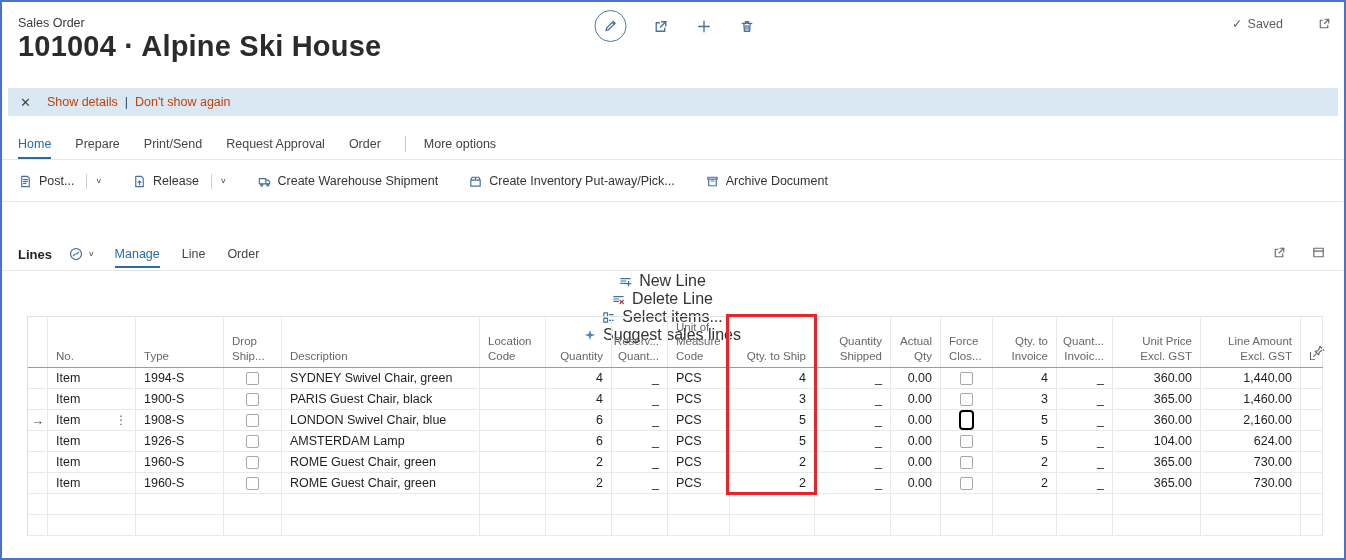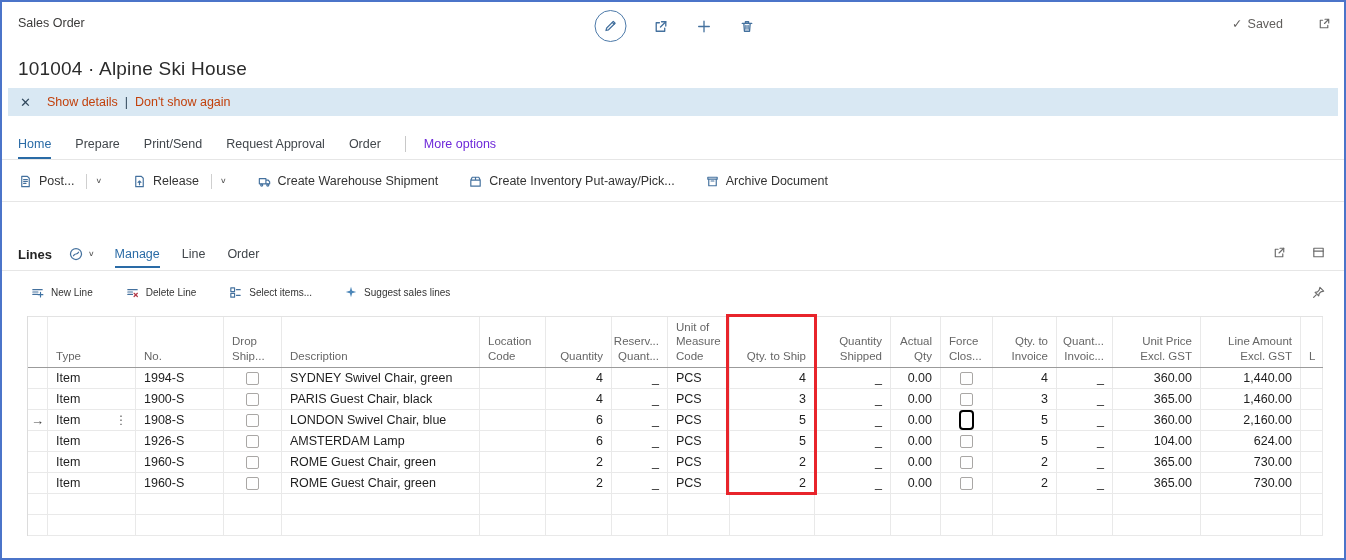--- a/index.html
+++ b/index.html
@@ -11,52 +11,52 @@
   
   .topbar{position:absolute;top:8px;left:16px;right:12px;height:36px;}
   .caption{position:absolute;left:0;top:6px;font-size:12.5px;color:#3b3a39;}
   .topbar-center{position:absolute;left:50%;top:0;transform:translateX(-50%);display:flex;align-items:center;gap:26px;}
   .icon-circle{width:30px;height:30px;border:1px solid #4d7aa9;border-radius:50%;display:flex;align-items:center;justify-content:center;cursor:pointer;}
   .tb-icn{display:flex;align-items:center;justify-content:center;cursor:pointer;}
   .topbar-right{position:absolute;right:0;top:6px;display:flex;align-items:center;gap:34px;}
   .saved{font-size:12.5px;color:#605e5c;display:flex;align-items:center;gap:5px;}
   svg.icn{stroke:#44719e;fill:none;stroke-width:1.25;stroke-linecap:round;stroke-linejoin:round;}
   
-  .page-title{position:absolute;top:56px;left:16px;font-size:19px;font-weight:400;color:#2b2b2b;letter-spacing:.2px;}
+  .page-title{position:absolute;top:28px;left:16px;font-size:29px;font-weight:700;color:#2b2b2b;letter-spacing:.2px;}
   
   .notification{position:absolute;top:86px;left:6px;right:6px;height:28px;background:var(--notif-bg,#d9e8f3);
     display:flex;align-items:center;padding:0 12px;box-sizing:border-box;font-size:12.5px;color:#31485c;}
   .notif-close{cursor:pointer;font-size:13px;margin-right:16px;color:#31485c;}
   .notif-msg{margin-right:30px;}
   .notif-link{color:#c2410c;cursor:pointer;}
   .notif-sep{margin:0 7px;color:#31485c;}
   
   .ribbon-tabs{position:absolute;top:128px;left:0;right:0;height:30px;border-bottom:1px solid #e6e6e6;
     display:flex;align-items:flex-end;padding-left:16px;box-sizing:border-box;font-size:12.5px;color:#41464b;}
   .rtab{margin-right:24px;padding-bottom:8px;cursor:pointer;}
   .rtab.active{color:var(--accent,#2a6ba6);border-bottom:2px solid var(--accent,#2a6ba6);padding-bottom:6px;}
   .rtab-div{width:1px;height:16px;background:#c8c8c8;margin:0 18px 7px 0;}
-  .more-options{padding-bottom:8px;cursor:pointer;color:#6d28d9;margin-top:8px;}
+  .more-options{padding-bottom:8px;cursor:pointer;color:#404040;margin-top:8px;}
   
   .action-bar{position:absolute;top:159px;left:0;right:0;height:41px;border-bottom:1px solid #e6e6e6;
     display:flex;align-items:center;padding-left:16px;box-sizing:border-box;font-size:12.5px;color:#333;}
   .act{display:flex;align-items:center;gap:6px;margin-right:30px;cursor:pointer;}
   .act .sep{width:1px;height:15px;background:#cfcfcf;margin:0 2px 0 6px;}
   .chev{font-size:9px;color:#555;transform:scaleY(.8);}
   
   .lines-bar{position:absolute;top:236px;left:0;right:0;height:33px;border-bottom:1px solid #e6e6e6;
     display:flex;align-items:center;padding:0 18px 0 16px;box-sizing:border-box;font-size:12.5px;}
   .lines-title{font-weight:700;font-size:13px;color:#242424;margin-right:16px;}
   .lines-icon-group{display:flex;align-items:center;gap:4px;margin-right:20px;cursor:pointer;}
   .ltab{margin-right:22px;color:#41464b;cursor:pointer;padding:7px 0;}
   .ltab.active{color:var(--accent,#2a6ba6);border-bottom:2px solid var(--accent,#2a6ba6);padding-bottom:5px;}
   .lines-right{margin-left:auto;display:flex;align-items:center;gap:24px;}
   
   .line-actions{position:absolute;top:270px;left:28px;right:18px;height:40px;display:flex;align-items:center;
-    font-size:10px;color:#333;}
+    font-size:16px;color:#333;flex-direction:column;}
   .lact{display:flex;align-items:center;gap:6px;margin-right:32px;cursor:pointer;}
   .lact-right{margin-left:auto;cursor:pointer;display:flex;align-items:center;}
   
   .grid-wrap{position:absolute;top:314px;left:25px;}
   .tr{display:flex;}
   .header-row{border-top:1px solid #e3e3e3;}
   .th{display:flex;align-items:flex-end;height:50px;padding:4px 8px;box-sizing:border-box;
     font-size:11.5px;line-height:1.25;color:#666;border-right:1px solid #e9e9e9;white-space:pre-line;overflow:hidden;cursor:pointer;}
   .header-row{border-bottom:1px solid #9b9b9b;}
   .td{display:flex;align-items:center;height:21px;padding:0 8px;box-sizing:border-box;
@@ -242,22 +242,22 @@
           <path d="M9.5 2.5 L13.5 6.5 L10.5 7.3 L8.7 9.1 L8.2 11.6 L4.4 7.8 L6.9 7.3 L8.7 5.5 Z"></path>
           <path d="M5.5 10.5 L2.8 13.2"></path>
         </svg>
     </span>
   </div>
 
   <div class="grid-wrap">
     <div class="grid" id="grid">
         <div class="tr header-row">
           <div class="th align-c" style="width: 20px;"></div>
+          <div class="th align-l" style="width: 88px;">No.</div>
           <div class="th align-l" style="width: 88px;">Type</div>
-          <div class="th align-l" style="width: 88px;">No.</div>
           <div class="th align-l" style="width: 58px;">Drop
 Ship...</div>
           <div class="th align-l" style="width: 198px;">Description</div>
           <div class="th align-l" style="width: 66px;">Location
 Code</div>
           <div class="th align-r" style="width: 66px;">Quantity</div>
           <div class="th align-r" style="width: 56px;">Reserv...
 Quant...</div>
           <div class="th align-l" style="width: 62px;">Unit of
 Measure

